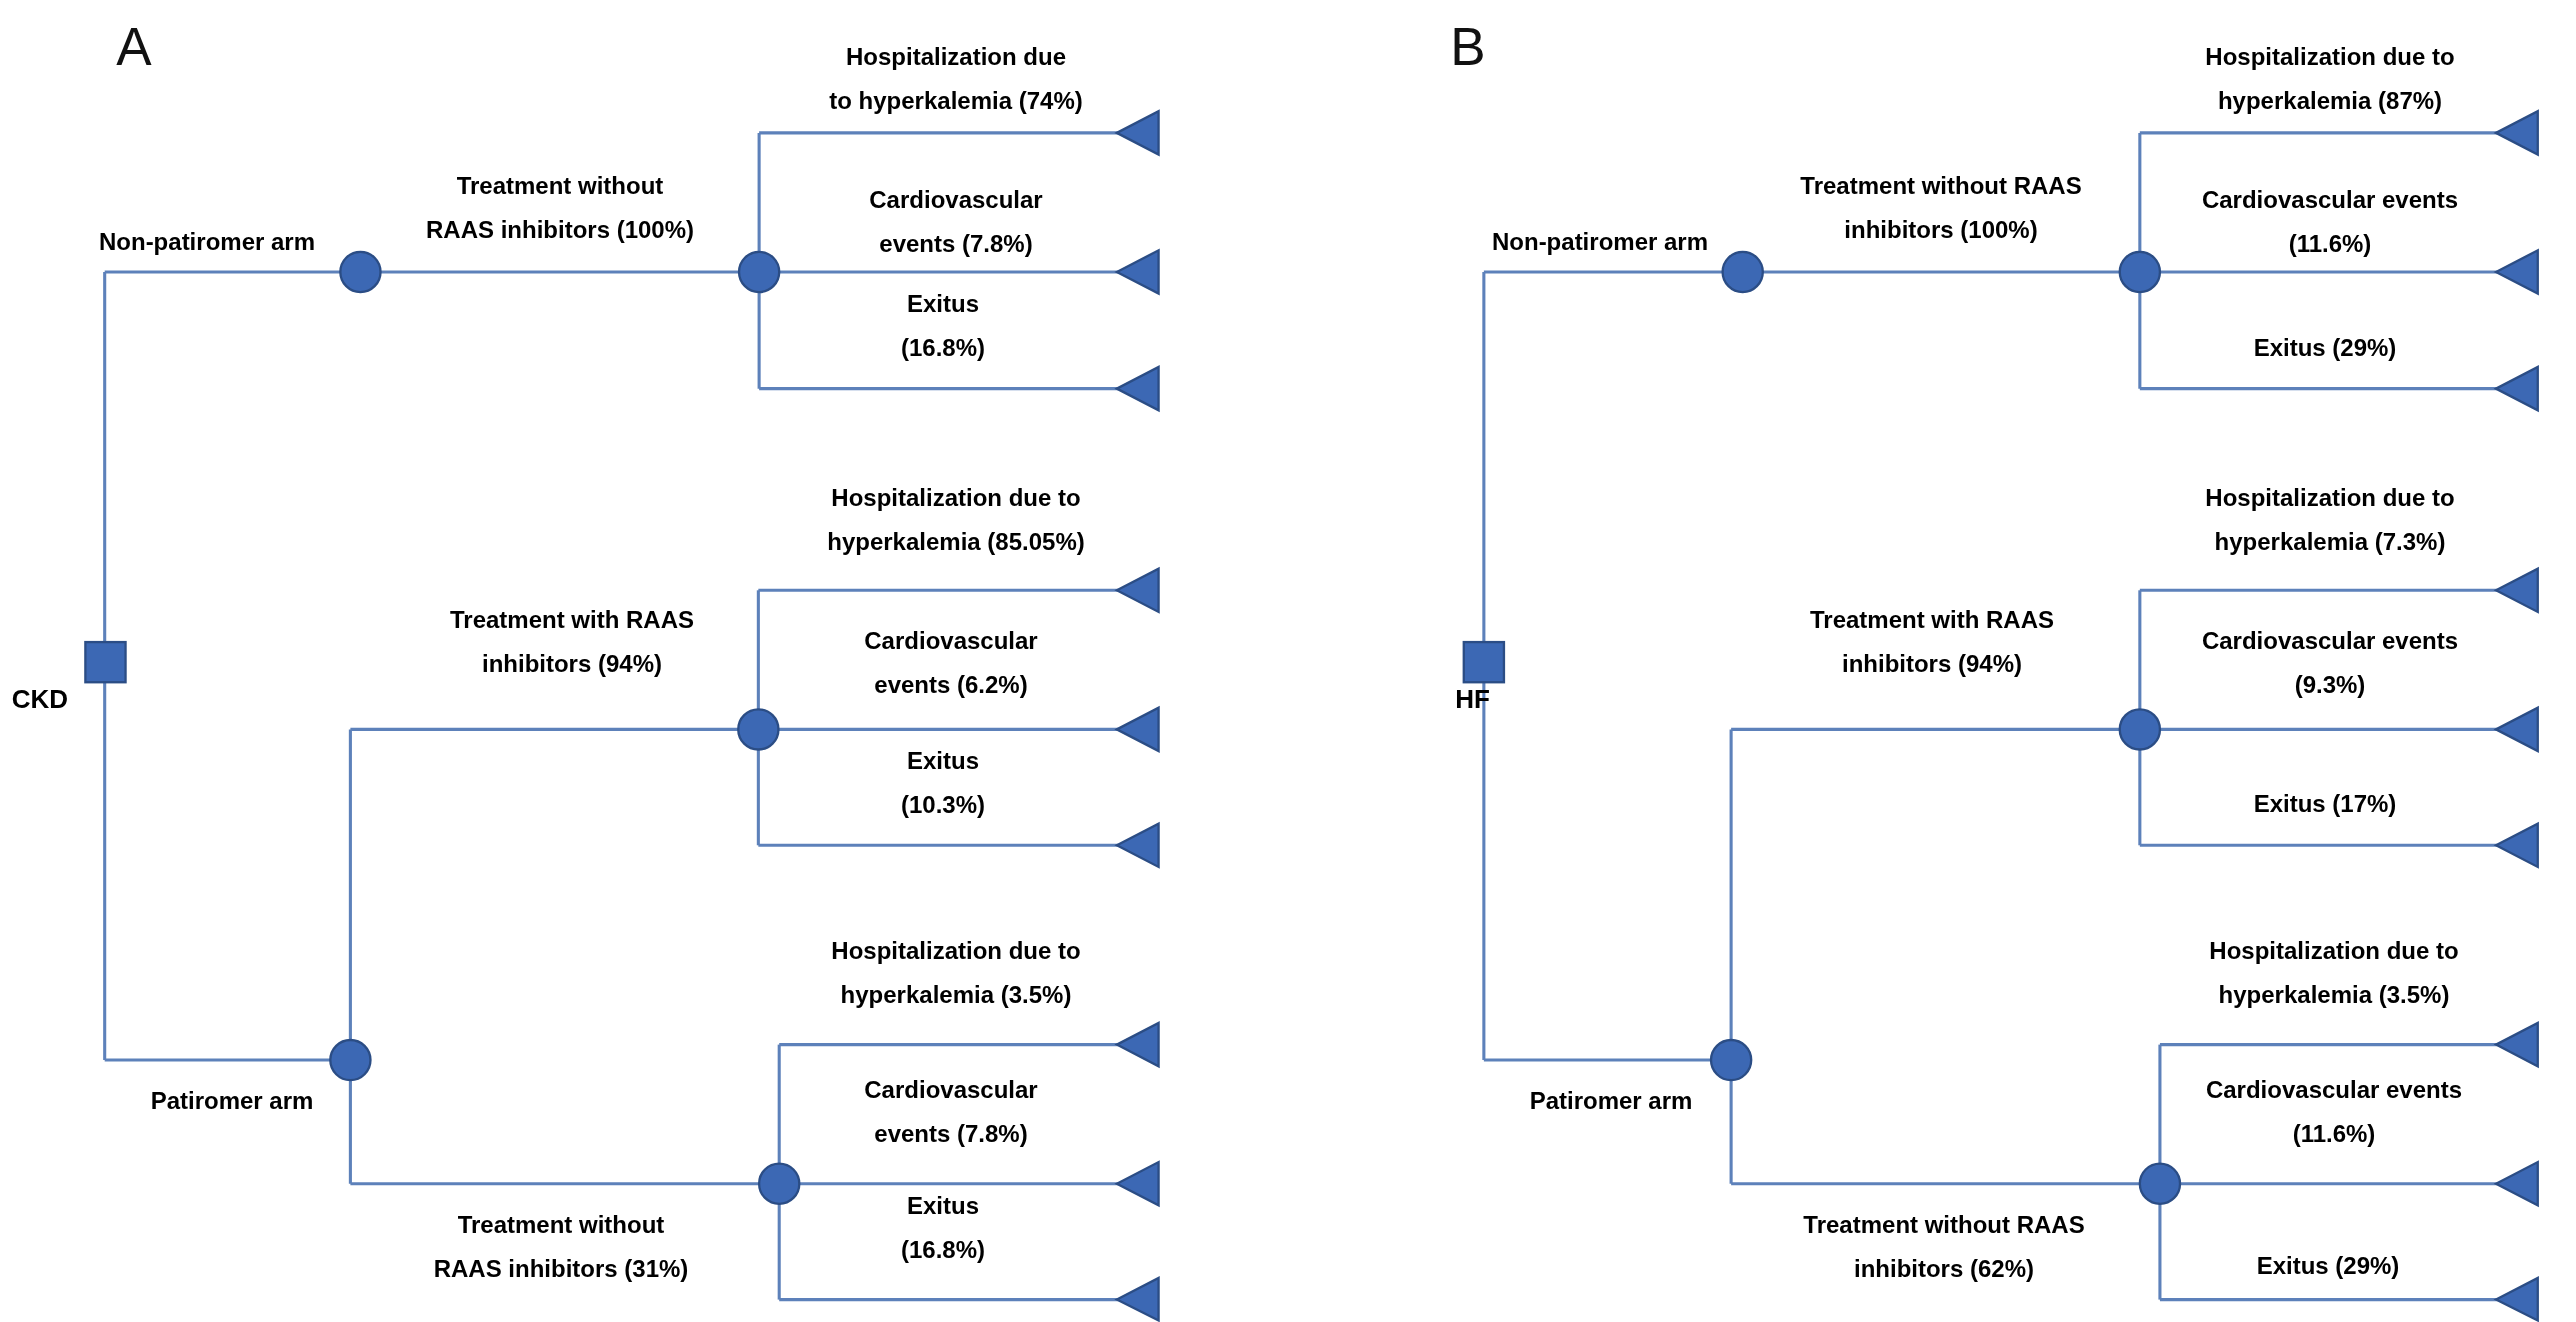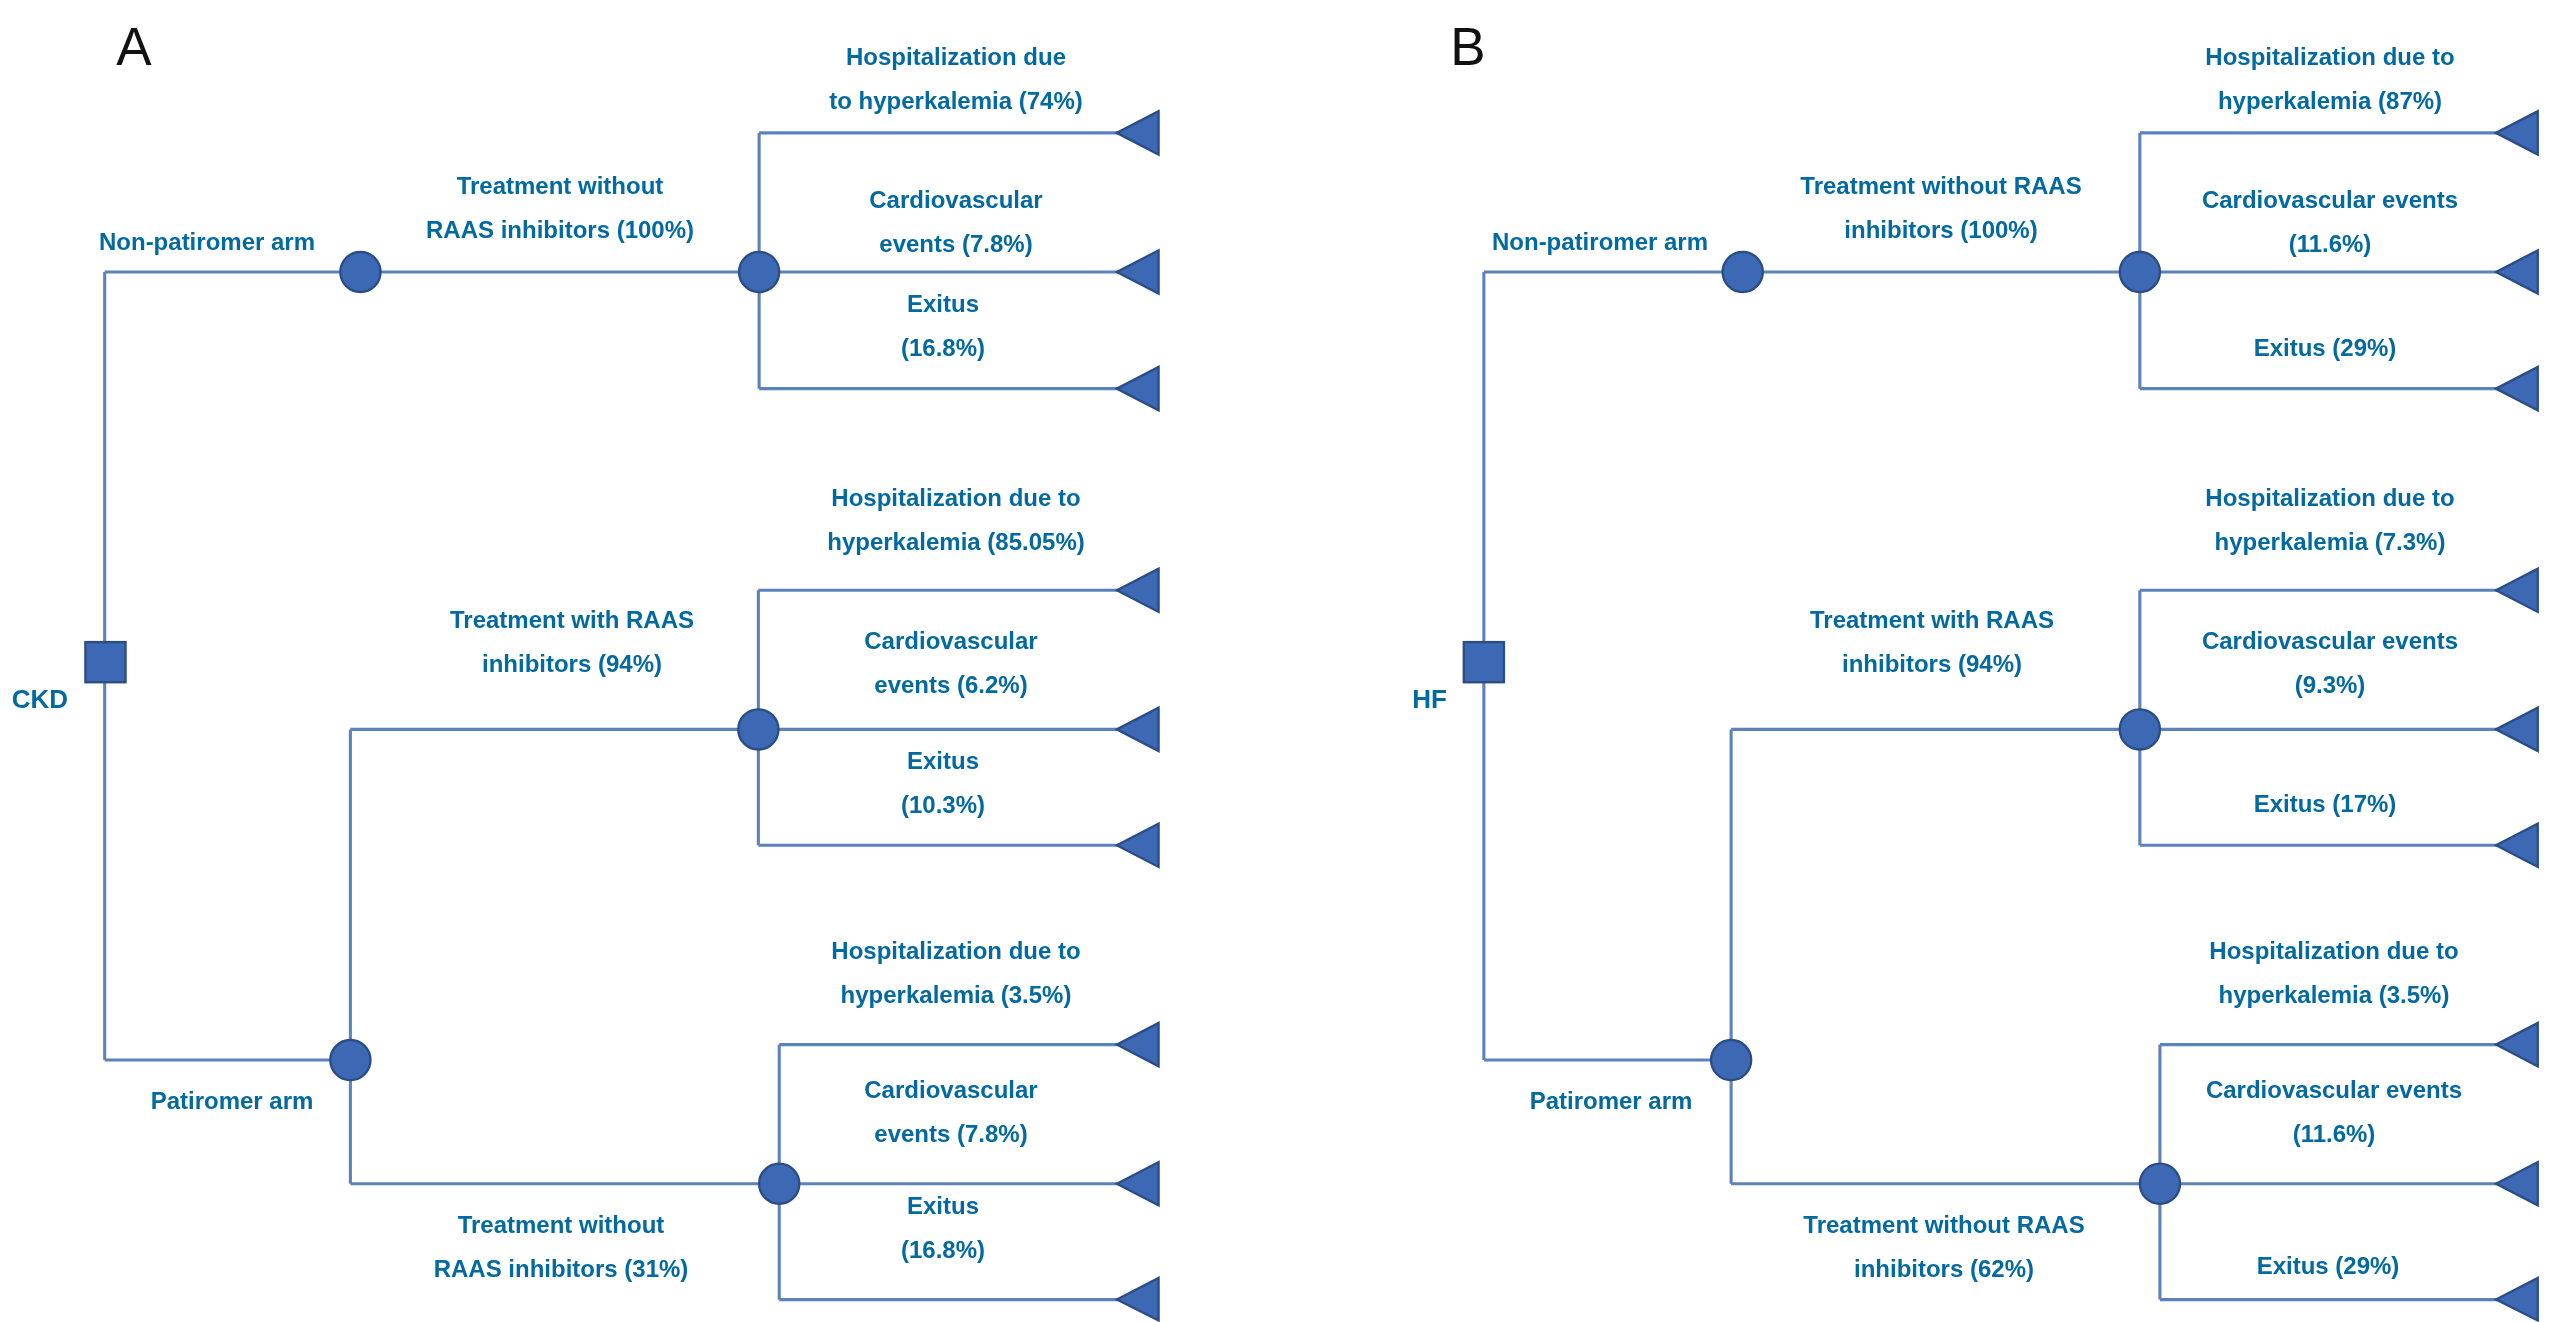--- a/index.html
+++ b/index.html
@@ -11,21 +11,21 @@
     overflow:hidden;
   }
   .canvas svg{position:absolute;left:0;top:0;}
   .lbl{
     position:absolute;
     transform:translate(-50%,-50%);
     font:700 24px "Liberation Sans",sans-serif;
     line-height:44px;
     text-align:center;
     white-space:nowrap;
-    color:#0369a1;
+    color:#000000;
   }
   .lbl-right{transform:translate(-100%,-50%);text-align:right;margin-top:37px;}
   .panel-letter{
     font:400 53px "Liberation Sans",sans-serif;
     line-height:53px;
     color:#111;
   }
   .root-lbl{font-size:26px;}
 </style>
 </head>
@@ -162,21 +162,21 @@
     <div>Cardiovascular</div>
     <div>events (7.8%)</div>
   </div>
   <div class="lbl" style="left:943px;top:1228px">
     <div>Exitus</div>
     <div>(16.8%)</div>
   </div>
 
   <div class="lbl panel-letter" style="left:1468px;top:46px">B</div>
 
-  <div class="lbl lbl-right root-lbl" style="left:1447px;top:662px">HF</div>
+  <div class="lbl lbl-right root-lbl" style="left:1490px;top:662px">HF</div>
 
   <div class="lbl" style="left:1600px;top:242px">Non-patiromer arm</div>
   <div class="lbl" style="left:1611px;top:1101px">Patiromer arm</div>
 
   <div class="lbl" style="left:1941px;top:208px">
     <div>Treatment without RAAS</div>
     <div>inhibitors (100%)</div>
   </div>
   <div class="lbl" style="left:1932px;top:642px">
     <div>Treatment with RAAS</div>

